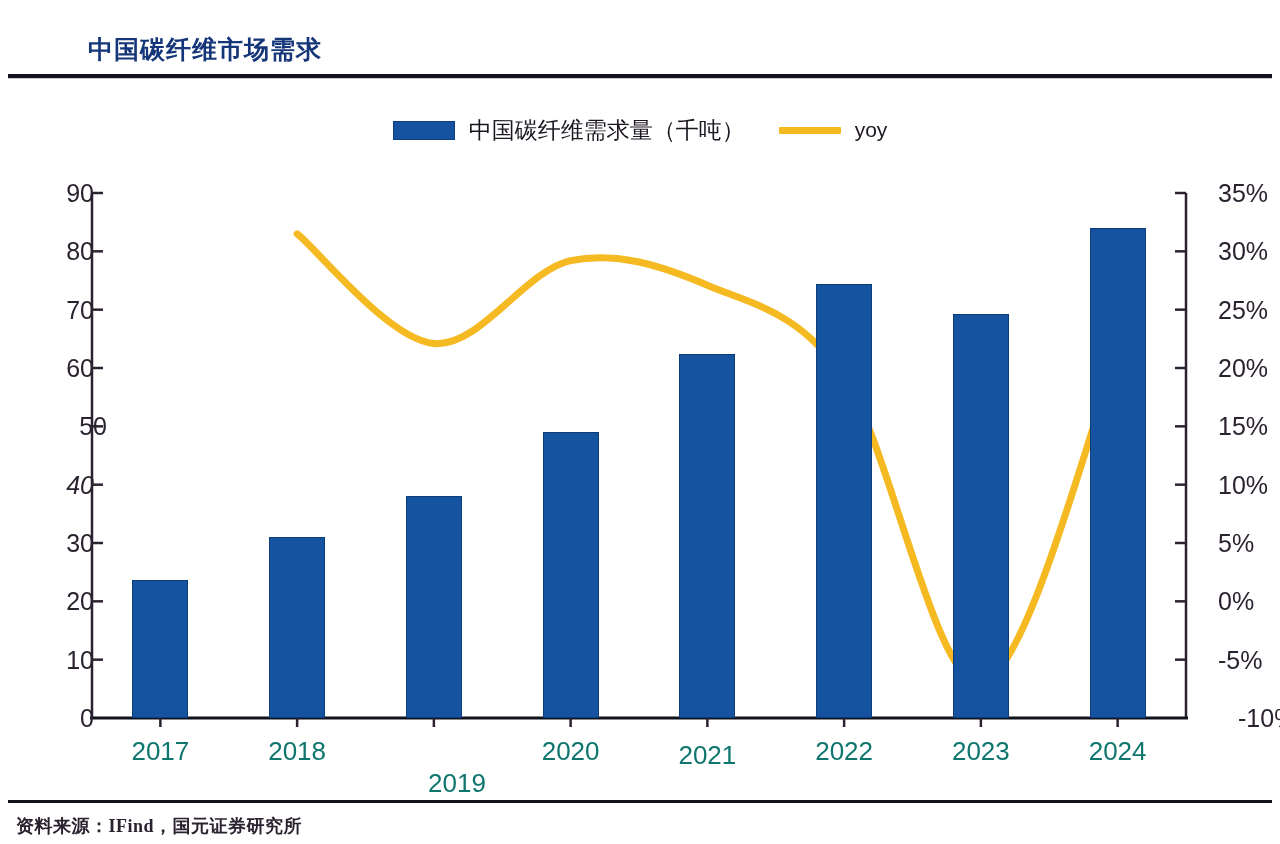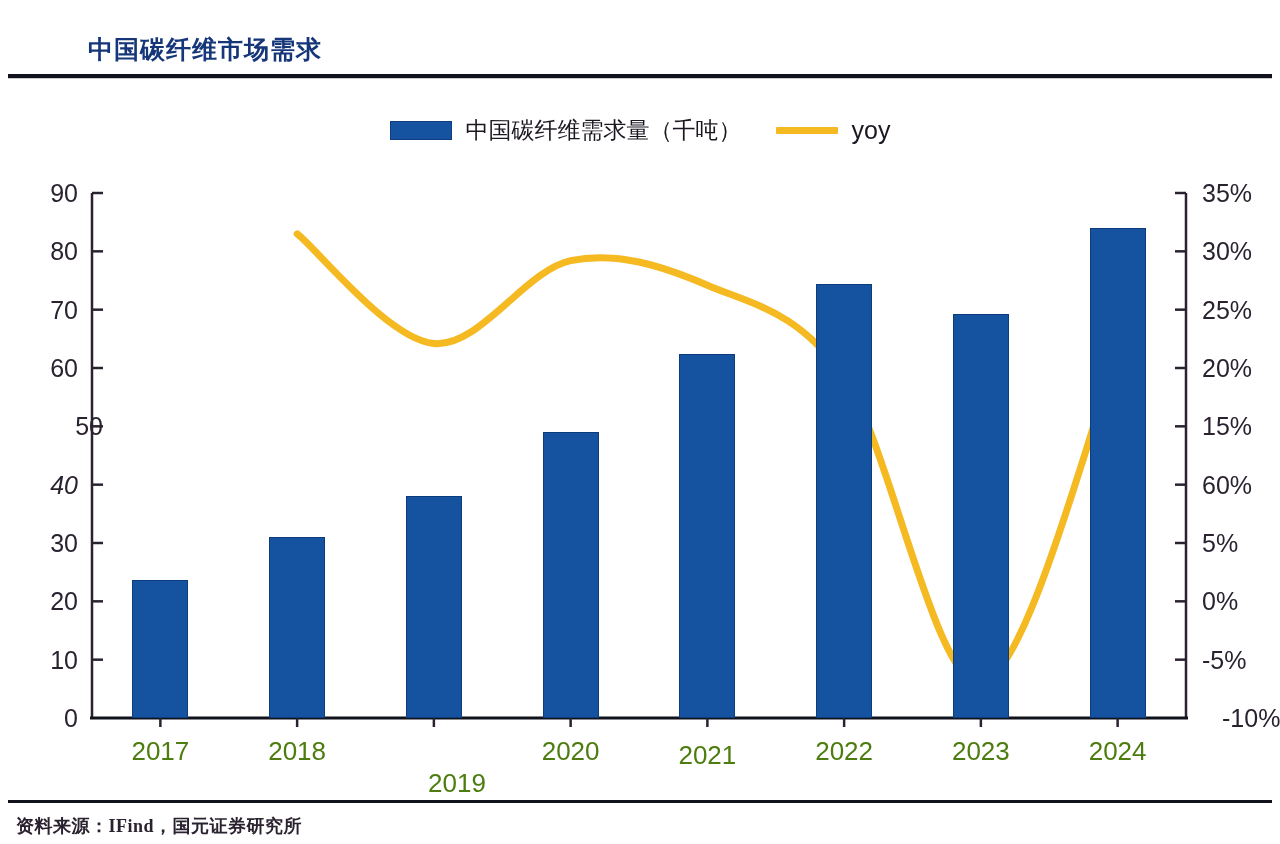--- a/index.html
+++ b/index.html
@@ -104,51 +104,52 @@
   }
   .legend-label {
     font-family: "Liberation Serif", "DejaVu Serif", serif;
     font-size: 23px;
     font-weight: 400;
     color: #1c1620;
     white-space: nowrap;
   }
   .legend-label.latin {
     font-family: "Liberation Sans", "DejaVu Sans", sans-serif;
-    font-size: 25px;
+    font-size: 21px;
   }
 
   
   .plot {
     position: absolute;
     left: 0;
     top: 0;
     width: 1280px;
     height: 844px;
   }
   .axis-label {
     position: absolute;
     font-family: "Liberation Sans", "DejaVu Sans", sans-serif;
     font-size: 25px;
     color: #2b2230;
     white-space: nowrap;
+    margin-left: 16px;
   }
   .axis-label.left {
     text-align: right;
     transform: translateY(-50%);
   }
   .axis-label.right {
     text-align: left;
     transform: translateY(-50%);
   }
   .xtick-label {
     position: absolute;
     font-family: "Liberation Sans", "DejaVu Sans", sans-serif;
     font-size: 26px;
-    color: #4d7c0f;
+    color: #0f766e;
     transform: translateX(-50%);
     white-space: nowrap;
   }
   .bar {
     position: absolute;
     background: #1552a0;
     border: 1px solid #0d3c7d;
     box-sizing: border-box;
   }
   svg.overlay {
@@ -210,30 +211,30 @@
       <line x1="844.125" y1="718" x2="844.125" y2="727" stroke="#2b2230" stroke-width="2.5"></line>
       <line x1="980.875" y1="718" x2="980.875" y2="727" stroke="#2b2230" stroke-width="2.5"></line>
       <line x1="1117.625" y1="718" x2="1117.625" y2="727" stroke="#2b2230" stroke-width="2.5"></line>
       <path d="M 297.125 233.83333333333331 C 319.9166666666667 252.1111111111111, 388.2916666666667 339.02777777777777, 433.875 343.5 C 479.4583333333333 347.97222222222223, 525.0416666666666 270.38888888888886, 570.625 260.66666666666663 C 616.2083333333334 250.9444444444444, 661.7916666666666 265.72222222222223, 707.375 285.1666666666667 C 752.9583333333334 304.61111111111114, 798.5416666666666 311.0277777777778, 844.125 377.33333333333337 C 889.7083333333334 443.6388888888889, 935.2916666666666 686.8888888888889, 980.875 683 C 1026.4583333333333 679.1111111111111, 1094.8333333333333 408.8333333333333, 1117.625 354" fill="none" stroke="#f5b921" stroke-width="7" stroke-linecap="round" stroke-linejoin="round"></path>
     </svg>
 <div class="axis-label left" style="left: 0px; width: 78px; top: 718px;">0</div>
     <div class="axis-label left" style="left: 0px; width: 78px; top: 659.667px;">10</div>
     <div class="axis-label left" style="left: 0px; width: 78px; top: 601.333px;">20</div>
     <div class="axis-label left" style="left: 0px; width: 78px; top: 543px;">30</div>
     <div class="axis-label left" style="left: 0px; width: 78px; top: 484.667px; font-style: italic;">40</div>
-    <div class="axis-label left" style="left: 12px; width: 78px; top: 426.333px; padding-left: 13px;">50</div>
+    <div class="axis-label left" style="left: 0px; width: 78px; top: 426.333px; padding-left: 13px;">50</div>
     <div class="axis-label left" style="left: 0px; width: 78px; top: 368px;">60</div>
     <div class="axis-label left" style="left: 0px; width: 78px; top: 309.667px;">70</div>
     <div class="axis-label left" style="left: 0px; width: 78px; top: 251.333px; text-align: right;">80</div>
     <div class="axis-label left" style="left: 0px; width: 78px; top: 193px;">90</div>
     <div class="axis-label right" style="left: 1222px; top: 718px;">-10%</div>
     <div class="axis-label right" style="left: 1202px; top: 659.667px;">-5%</div>
     <div class="axis-label right" style="left: 1202px; top: 601.333px;">0%</div>
     <div class="axis-label right" style="left: 1202px; top: 543px;">5%</div>
-    <div class="axis-label right" style="left: 1202px; top: 484.667px;">60%</div>
+    <div class="axis-label right" style="left: 1202px; top: 484.667px;">10%</div>
     <div class="axis-label right" style="left: 1202px; top: 426.333px;">15%</div>
     <div class="axis-label right" style="left: 1202px; top: 368px;">20%</div>
     <div class="axis-label right" style="left: 1202px; top: 309.667px;">25%</div>
     <div class="axis-label right" style="left: 1202px; top: 251.333px;">30%</div>
     <div class="axis-label right" style="left: 1202px; top: 193px;">35%</div>
     <div class="bar" style="left: 132.375px; top: 579.75px; width: 56px; height: 138.25px;"></div>
     <div class="xtick-label" style="left: 160.375px; top: 736px;">2017</div>
     <div class="bar" style="left: 269.125px; top: 536.583px; width: 56px; height: 181.417px;"></div>
     <div class="xtick-label" style="left: 297.125px; top: 736px;">2018</div>
     <div class="bar" style="left: 405.875px; top: 496.333px; width: 56px; height: 221.667px;"></div>

